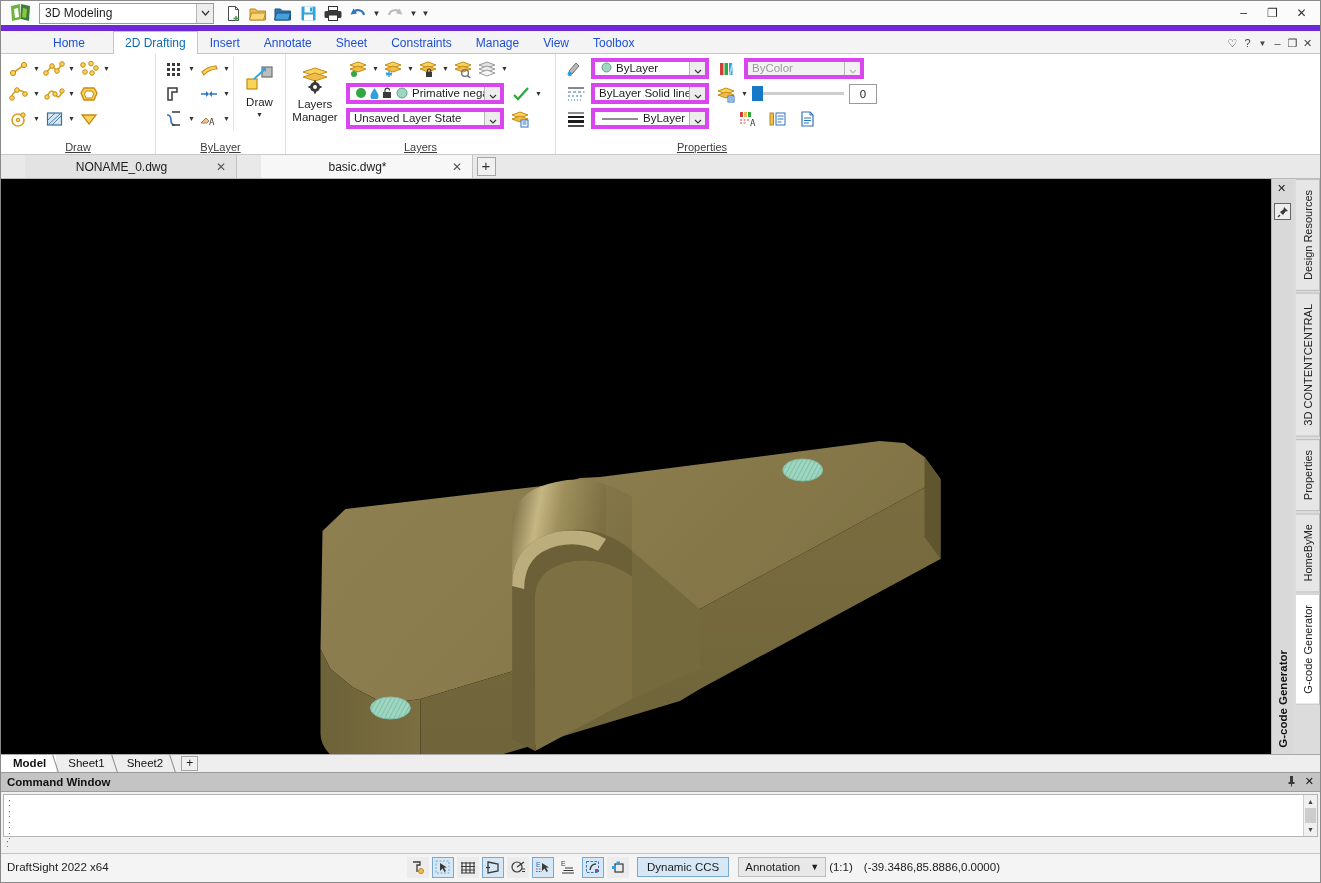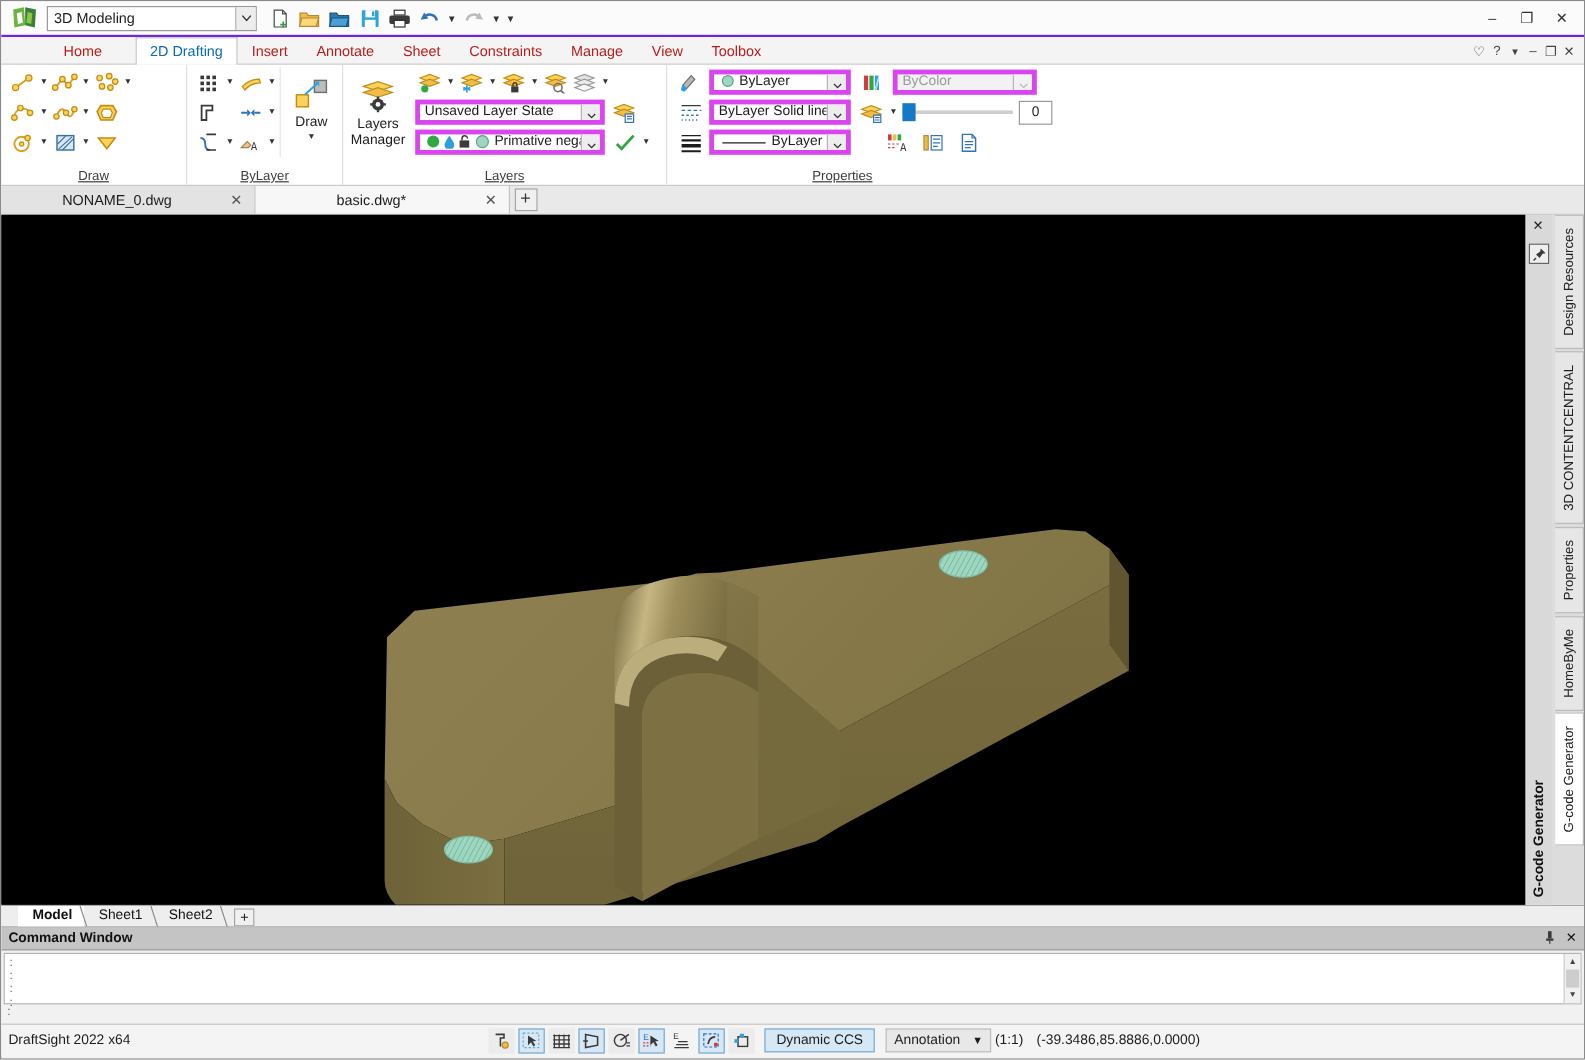--- a/index.html
+++ b/index.html
@@ -4,21 +4,21 @@
 <style>
   * { box-sizing: border-box; margin:0; padding:0; }
   html,body{ width:1321px; height:883px; overflow:hidden;
     font-family:"Liberation Sans", sans-serif; font-size:12px; color:#1c1c1c;
     background:#f0f0f0; -webkit-font-smoothing:antialiased; }
   .app { position:relative; width:1321px; height:883px; background:#f4f4f4;
          border:1px solid #8a8a8a; overflow:hidden; }
 
   
   .titlebar{ height:30px; display:flex; align-items:center; background:#fbfbfb;
-             border-bottom:2px solid #6d28d9; padding:0 4px; position:relative; }
+             border-bottom:6px solid #6d28d9; padding:0 4px; position:relative; }
   .logo{ width:26px; height:24px; margin:0 5px 0 3px; position:relative; flex:none; }
   .logo svg{ display:block; }
   .qa-combo{ width:175px; height:21px; background:#fff; border:1px solid #9a9a9a;
              display:flex; align-items:center; font-size:12px; padding-left:5px; flex:none; }
   .qa-combo .txt{ flex:1; }
   .qa-combo .arrow{ width:17px; height:19px; background:#ededed; border-left:1px solid #b6b6b6;
                     display:flex; align-items:center; justify-content:center; }
   .qa-btns{ display:flex; align-items:center; gap:3px; margin-left:8px; flex:none; }
   .qa-btn{ width:22px; height:22px; display:flex; align-items:center; justify-content:center;
            cursor:default; }
@@ -26,21 +26,21 @@
           font-size:8px; color:#333; }
   .title-text{ position:absolute; left:0; right:0; text-align:center; font-size:12.5px;
                color:#1a1a1a; pointer-events:none; }
   .win-ctl{ margin-left:auto; display:flex; align-items:center; z-index:2; }
   .win-ctl div{ width:29px; height:26px; display:flex; align-items:center;
                 justify-content:center; font-size:12px; color:#303030; }
 
   
   .ribbon-tabs{ height:23px; display:flex; align-items:flex-end; background:#f4f4f4;
                 border-bottom:1px solid #c6c6c6; position:relative; padding-left:40px; }
-  .rtab{ height:22px; line-height:22px; padding:0 11px; font-size:12px; color:#b91c1c;
+  .rtab{ height:22px; line-height:22px; padding:0 11px; font-size:12px; color:#1d4ed8;
          border:1px solid transparent; border-bottom:none; }
   .rtab.active{ background:#fff; border-color:#c6c6c6; color:#0b6cb5;
                 position:relative; top:1px; height:23px; line-height:22px;margin-left:16px; }
   .ribbon-right{ margin-left:auto; display:flex; align-items:center; padding-right:5px; }
   .ribbon-right span{ width:15px; height:20px; display:flex; align-items:center;
                       justify-content:center; font-size:11px; color:#444; }
 
   
   .ribbon{ height:101px; background:#fff; border-bottom:1px solid #c9c9c9;
            display:flex; position:relative; }
@@ -63,21 +63,21 @@
   .combo .cb{ width:16px; height:19px; background:#ededed; border-left:1px solid #b6b6b6;
               display:flex; align-items:center; justify-content:center; flex:none; font-size:7px; }
   .combo.dis{ background:#f2f2f2; color:#9a9a9a; }
   .combo.dis .cb{ background:#f2f2f2; color:#b8b8b8; }
 
   
   .doctabs{ height:24px; background:#e9e9e9; display:flex; align-items:stretch;
             border-bottom:1px solid #b8b8b8; }
   .dtab{ min-width:212px; display:flex; align-items:center; justify-content:center;
          font-size:12px; background:#e3e3e3; border-right:1px solid #c3c3c3;
-         position:relative; padding:0 30px 0 12px; }
+         position:relative; padding:0 30px 0 12px;margin-left:24px; }
   .dtab.active{ background:#f7f7f7; }
   .dtab .x{ position:absolute; right:10px; font-size:12px; color:#555; }
   .dtab-add{ width:26px; display:flex; align-items:center; justify-content:center;
              font-size:15px; color:#333; background:#e9e9e9; }
   .dtab-add span{ border:1px solid #a5a5a5; background:#f0f0f0; width:19px; height:19px;
                   line-height:16px; text-align:center; }
 
   
   .main{ display:flex; height:575px; }
   .canvas{ flex:1; background:#000; position:relative; overflow:hidden; }
@@ -91,22 +91,22 @@
       border:1px solid #666; background:#eee; display:flex; align-items:center; justify-content:center; }
   .rside-title .cls{ position:absolute; top:3px; left:5px; font-size:11px; color:#222; }
   .rtabs{ flex:1; display:flex; flex-direction:column; background:#dcdcdc; }
   .vtab{ writing-mode:vertical-rl; text-orientation:mixed; transform:rotate(180deg);
          background:#e6e6e6; border:1px solid #bbb; border-right:none; margin:0 0 2px 2px;
          font-size:11px; color:#222; display:flex; align-items:center; justify-content:center;
          padding:10px 4px; }
   .vtab.active{ background:#fff; }
 
   
-  .sheettabs{ height:18px; background:#eee; display:flex; align-items:flex-end;
-              border-top:1px solid #aaa; padding-left:14px; }
+  .sheettabs{ height:18px; background:#eee; display:flex; align-items:center;
+              border-top:1px solid #aaa; padding-left:0; }
   .stab{ font-size:11.5px; padding:0 10px 0 12px; height:17px; line-height:16px;
          position:relative; color:#111; }
   .stab.active{ font-weight:bold; background:#fff; }
   .stab::after{ content:""; position:absolute; right:0; top:0; height:17px; width:9px;
                 border-right:1px solid #888; transform:skewX(18deg); }
   .stab-add{ margin-left:8px; width:17px; height:15px; border:1px solid #a5a5a5;
              background:#f0f0f0; text-align:center; line-height:13px; font-size:12px; }
 
   
   .cmdwin{ background:#f1f1f1; border-top:1px solid #9a9a9a; }
@@ -458,39 +458,20 @@
                 </svg>
             </div>
             <div class="ic">
               <svg width="22" height="19" viewBox="0 0 22 19">
                   <path d="M3 6 l8 -3 l8 3 l-8 3 z" fill="#e2e2e2" stroke="#9a9a9a"></path>
                   <path d="M3 10 l8 -3 l8 3 l-8 3 z" fill="#ededed" stroke="#9a9a9a"></path>
                   <path d="M3 14 l8 -3 l8 3 l-8 3 z" fill="#f7f7f7" stroke="#9a9a9a"></path>
                 </svg>
             </div>
             <div class="dd">▼</div>
-          </div>
-
-          <div class="grow" style="padding-left:2px; align-items:center">
-            <div class="combo" style="width:158px">
-              <span class="cv">Unsaved Layer State</span>
-              <span class="cb">
-                <svg width="8" height="5">
-                    <path d="M1 1 L4 4 L7 1" stroke="#333" fill="none" stroke-width="1.1"></path>
-                  </svg>
-              </span>
-            </div>
-            <div class="ic" style="margin-left:5px">
-              <svg width="22" height="19" viewBox="0 0 22 19">
-                  <path d="M2 6 l8 -3 l8 3 l-8 3 z" fill="#fcd35a" stroke="#c48c12"></path>
-                  <path d="M2 10 l8 -3 l8 3 l-8 3 z" fill="#f0bd4b" stroke="#c48c12"></path>
-                  <rect x="11" y="11" width="7" height="7" fill="#fff" stroke="#2f72c0"></rect>
-                  <path d="M12.5 13 h4 M12.5 15 h4" stroke="#2f72c0"></path>
-                </svg>
-            </div>
           </div>
 
           <div class="grow" style="padding-left:2px; align-items:center">
             <div class="combo" style="width:158px">
               <span style="margin:0 3px 0 1px; display:flex">
                 <svg width="12" height="12">
                     <circle cx="6" cy="6" r="5" fill="#2fa83f"></circle>
                   </svg>
               </span>
               <span style="margin-right:3px; display:flex">
@@ -515,20 +496,39 @@
                     <path d="M1 1 L4 4 L7 1" stroke="#333" fill="none" stroke-width="1.1"></path>
                   </svg>
               </span>
             </div>
             <div class="ic" style="margin-left:5px">
               <svg width="20" height="18" viewBox="0 0 20 18">
                   <path d="M3 10 l4 4 l10 -11" stroke="#2fa83f" stroke-width="2.3" fill="none"></path>
                 </svg>
             </div>
             <div class="dd">▼</div>
+          </div>
+
+          <div class="grow" style="padding-left:2px; align-items:center">
+            <div class="combo" style="width:158px">
+              <span class="cv">Unsaved Layer State</span>
+              <span class="cb">
+                <svg width="8" height="5">
+                    <path d="M1 1 L4 4 L7 1" stroke="#333" fill="none" stroke-width="1.1"></path>
+                  </svg>
+              </span>
+            </div>
+            <div class="ic" style="margin-left:5px">
+              <svg width="22" height="19" viewBox="0 0 22 19">
+                  <path d="M2 6 l8 -3 l8 3 l-8 3 z" fill="#fcd35a" stroke="#c48c12"></path>
+                  <path d="M2 10 l8 -3 l8 3 l-8 3 z" fill="#f0bd4b" stroke="#c48c12"></path>
+                  <rect x="11" y="11" width="7" height="7" fill="#fff" stroke="#2f72c0"></rect>
+                  <path d="M12.5 13 h4 M12.5 15 h4" stroke="#2f72c0"></path>
+                </svg>
+            </div>
           </div>
         </div>
       </div>
       <div class="glabel">Layers</div>
     </div>
 
     <div class="rgroup" style="width:330px; border-right:none">
       <div class="grow" style="padding-left:8px">
         <div class="ic">
           <svg width="22" height="19" viewBox="0 0 22 19">

